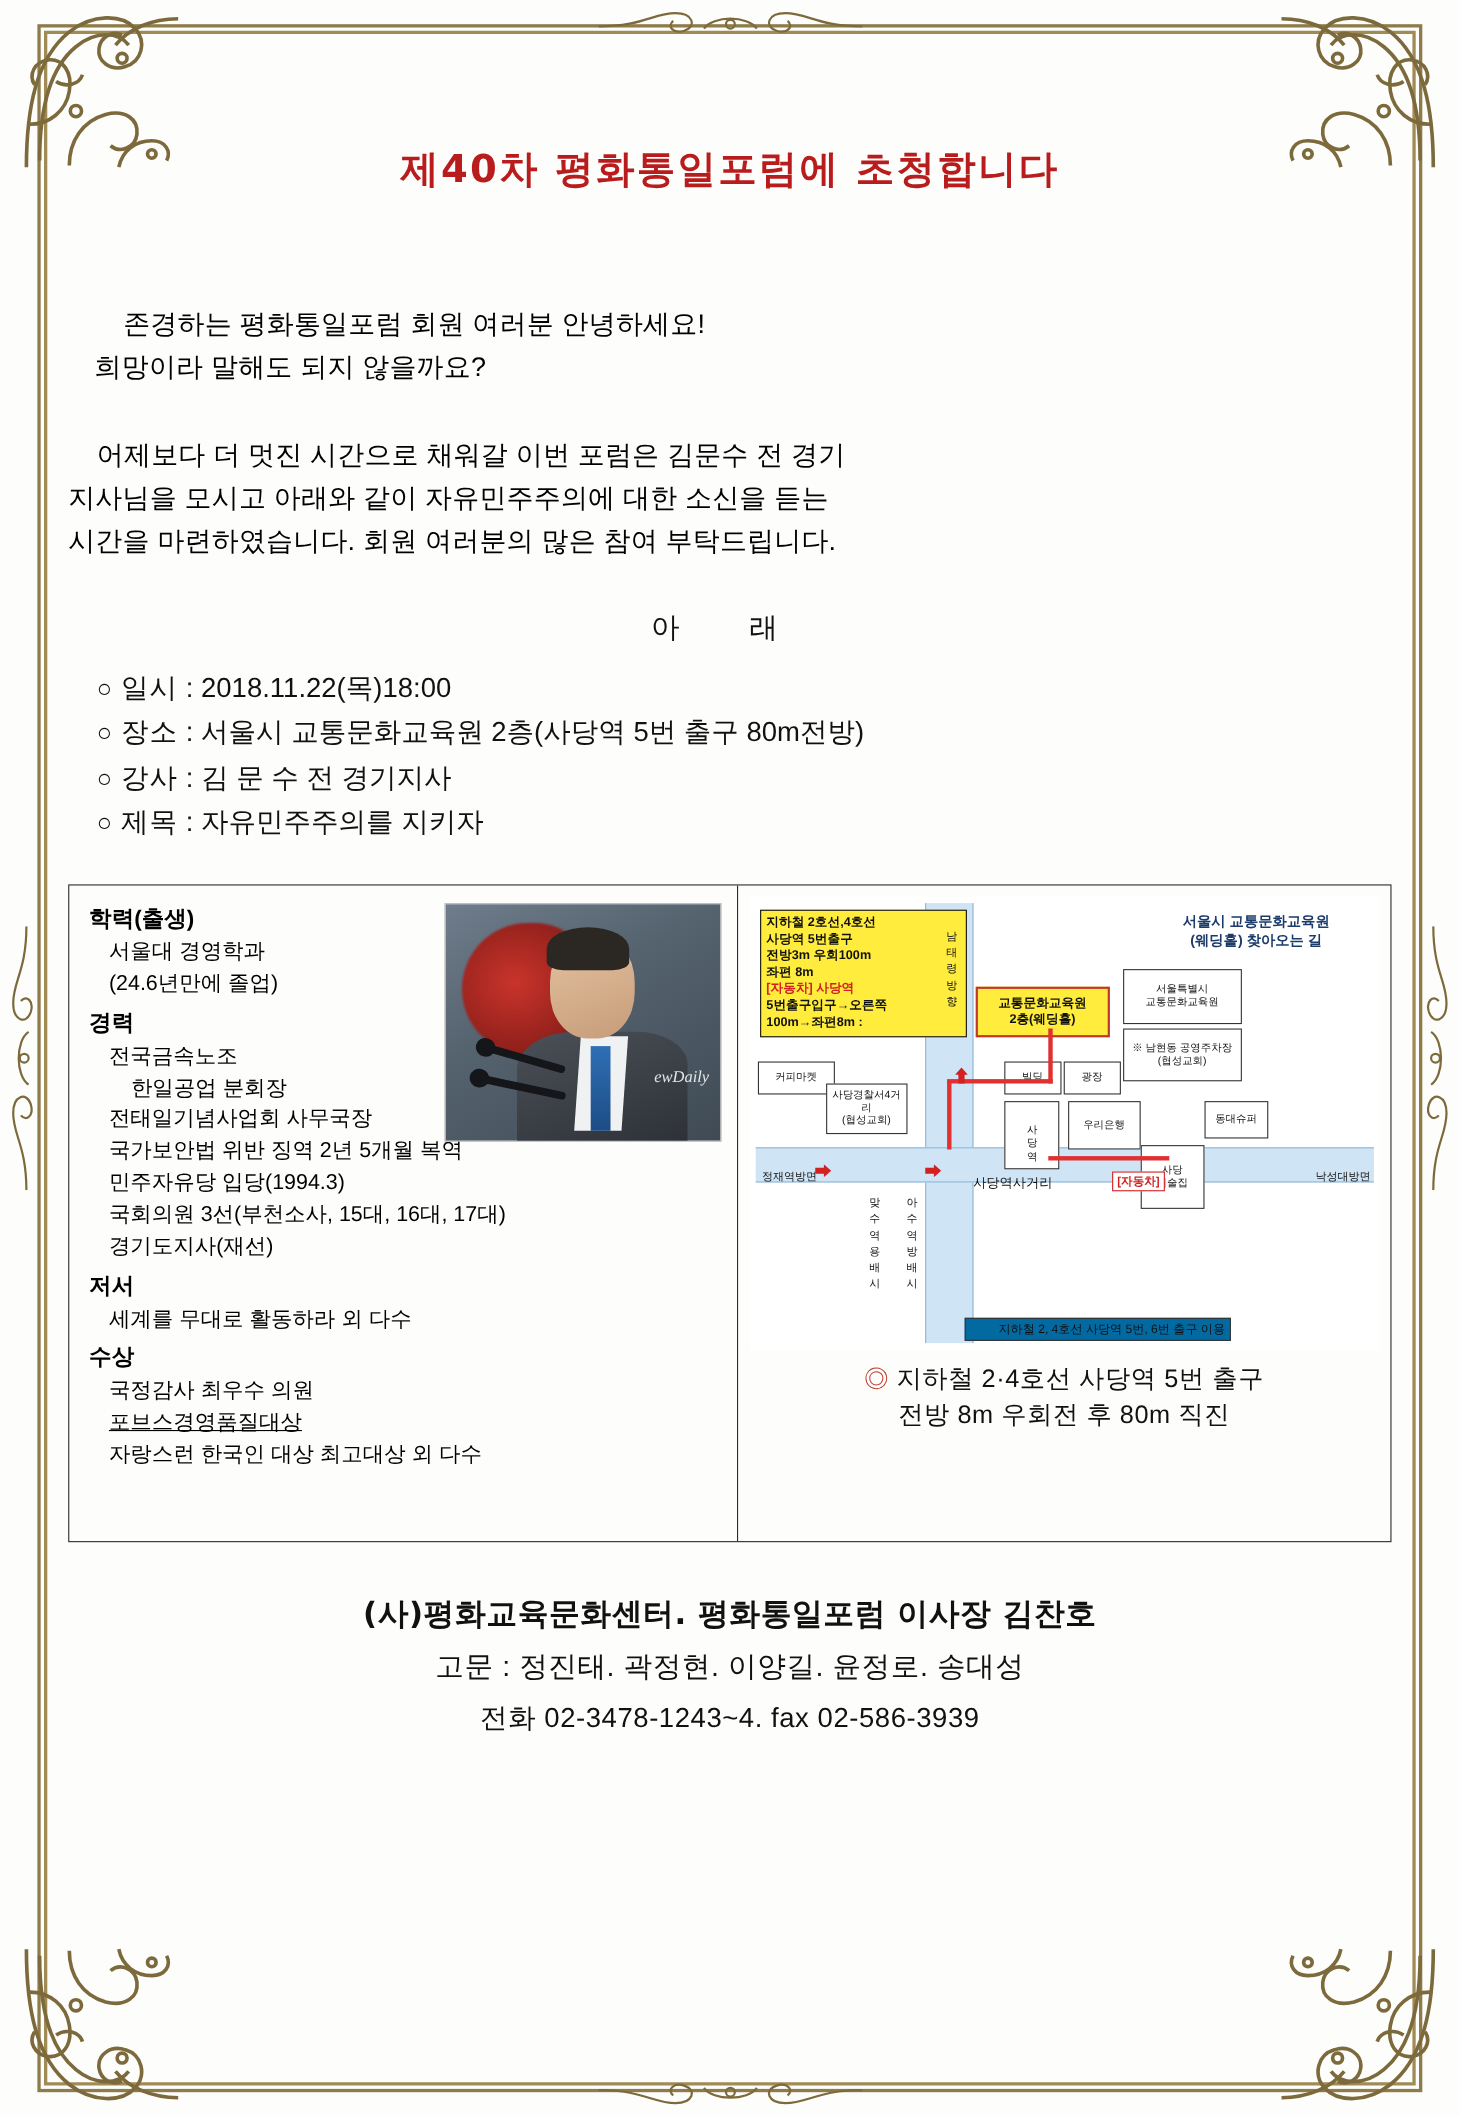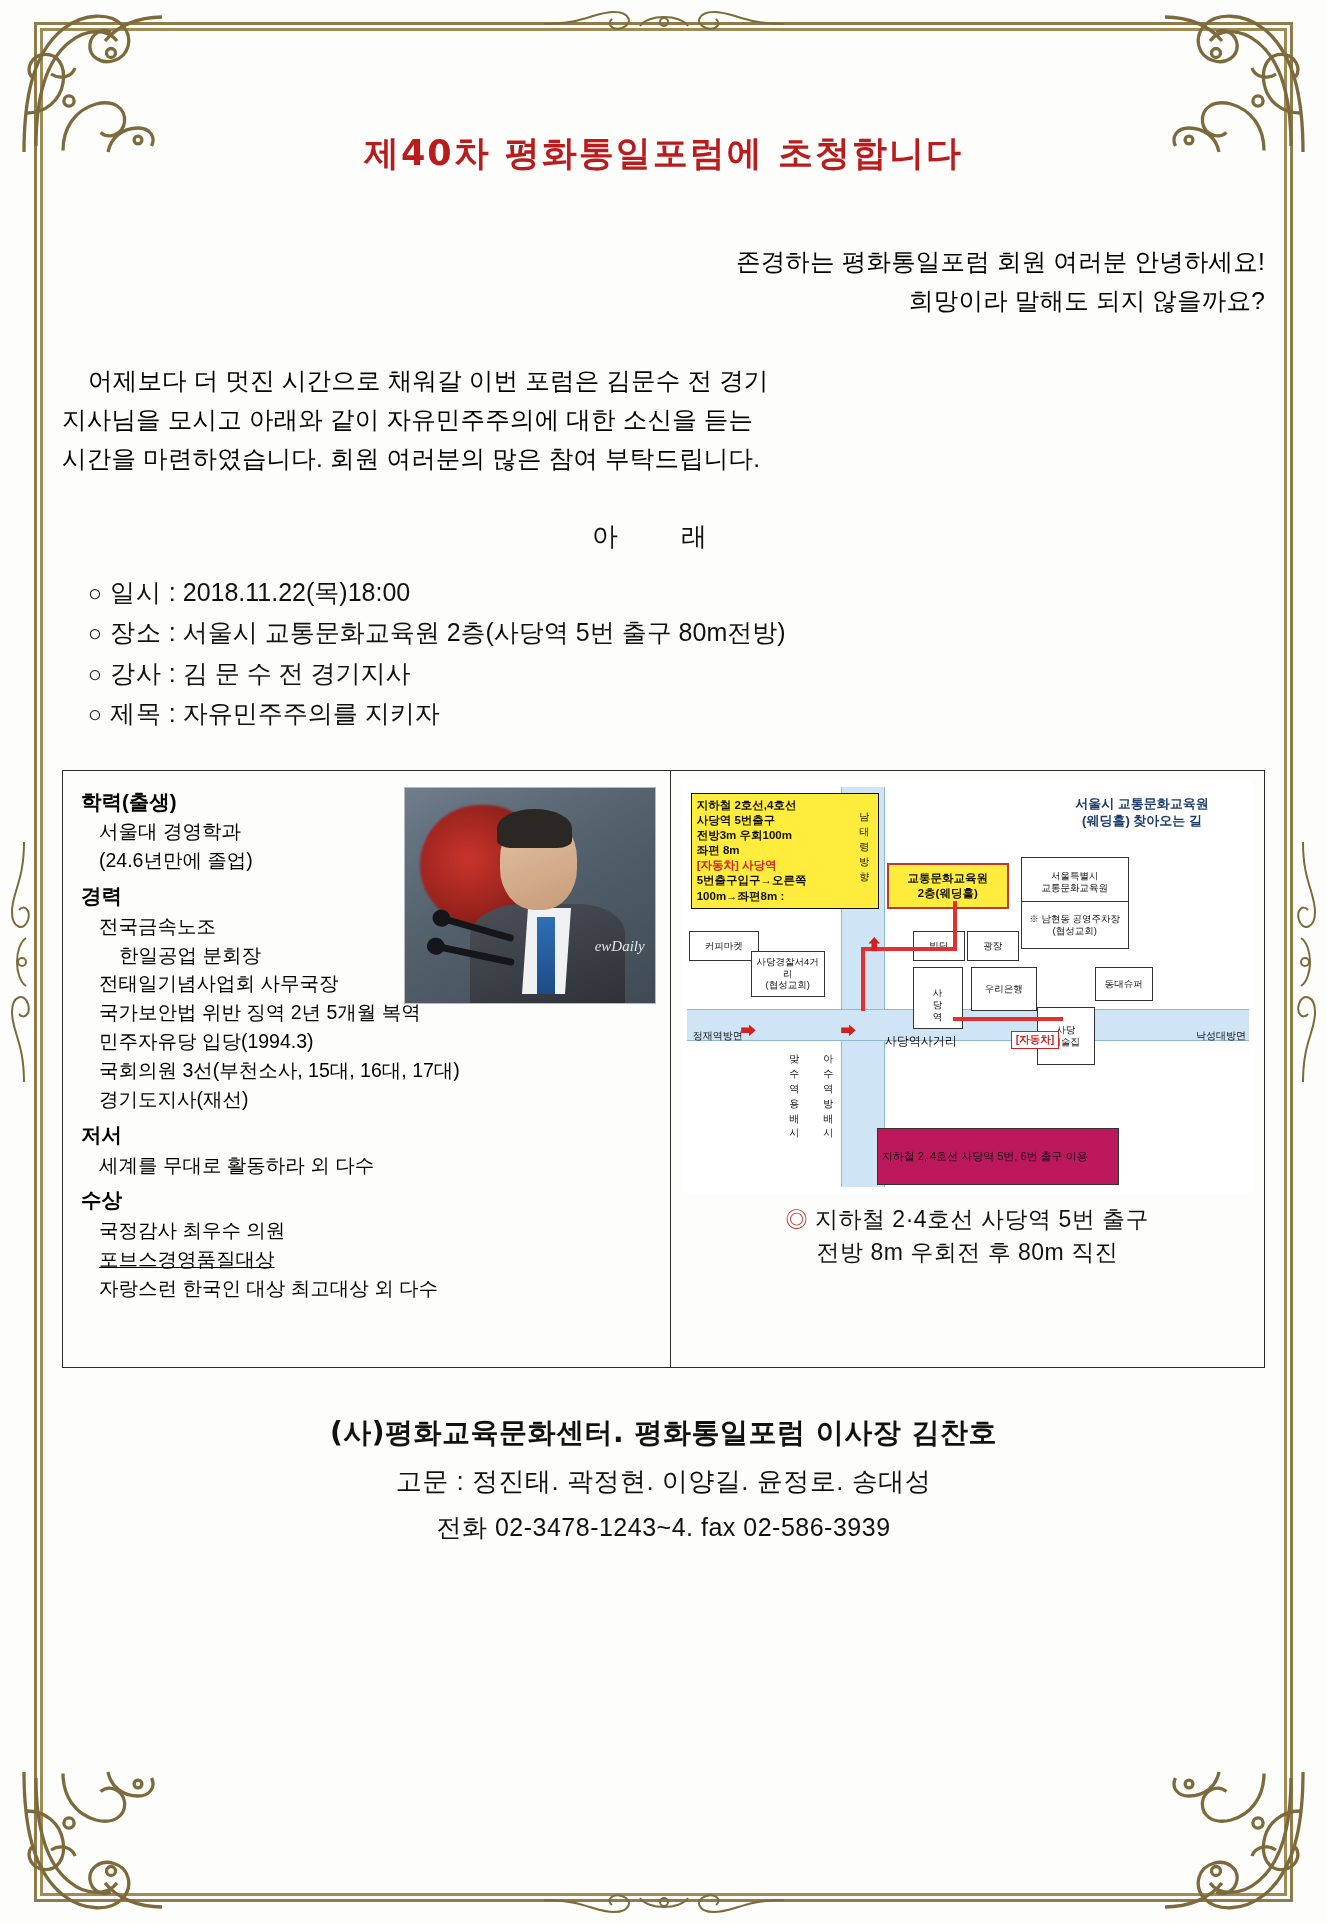--- a/index.html
+++ b/index.html
@@ -71,21 +71,21 @@
     margin-top: 72px;
     color: #b91c1c;
   }
 
   .para {
     font-size: 24.5px;
     line-height: 1.58;
     color: #000;
     letter-spacing: 0.2px;
   }
-  .para.p1 { margin-top: 66px; padding-left: 24px; text-align: right; }
+  .para.p1 { margin-top: 100px; padding-left: 24px; }
   .para.p2 { margin-top: 42px; }
   .para .indent { text-indent: 26px; display: block; }
 
   .arae {
     text-align: center;
     font-size: 26px;
     letter-spacing: 28px;
     margin-top: 40px;
     font-weight: 500;
   }
@@ -237,22 +237,22 @@
     display:flex; flex-direction:column; align-items:center; justify-content:center;
     line-height:1.3; text-align:center;
   }
   .map .bldg {
     position:absolute; background:#fff; border:1px solid #333;
     font-size: 9.5px; display:flex; align-items:center; justify-content:center;
     text-align:center; line-height:1.2; padding:1px;
   }
   .map .note-box {
     position:absolute; left: 196px; bottom: 8px; width: 232px;
-    border:1px solid #333; background:#be185d; font-size: 11px; padding: 20px 4px;
-    text-align:left;
+    border:1px solid #333; background:#0369a1; font-size: 11px; padding: 2px 4px;
+    text-align:right;
   }
   .map .vlabel {
     position:absolute; writing-mode: vertical-rl; font-size: 10px; letter-spacing:1px;
   }
   .map .arrow-red {
     position:absolute; color:#d32020; font-size: 15px; font-weight:bold;
   }
   .map .redline { position:absolute; background:#e03030; }
   .map .tag-car {
     position:absolute; border:1px solid #d32020; color:#d32020; background:#fff;
@@ -479,21 +479,21 @@
           <div class="title-r">
             <div>서울시 교통문화교육원</div>
             <div>(웨딩홀) 찾아오는 길</div>
           </div>
 
           <div class="edu-box">
             <span>교통문화교육원</span>
             <span>2층(웨딩홀)</span>
           </div>
 
-          <div class="bldg" style="left:340px;top:76px;width:104px;height:46px;white-space:pre-line;text-align:center;">서울특별시
+          <div class="bldg" style="left:340px;top:66px;width:104px;height:46px;white-space:pre-line;text-align:center;">서울특별시
 교통문화교육원</div>
           <div class="bldg" style="left:340px;top:120px;width:104px;height:44px;white-space:pre-line;">※ 남현동 공영주차장
 (협성교회)</div>
           <div class="bldg" style="left:8px;top:150px;width:66px;height:26px;">커피마켓</div>
           <div class="bldg" style="left:232px;top:150px;width:48px;height:26px;">빌딩</div>
           <div class="bldg" style="left:286px;top:150px;width:48px;height:26px;">광장</div>
           <div class="bldg" style="left:232px;top:186px;width:46px;height:58px;writing-mode:vertical-rl;">사 당 역</div>
           <div class="bldg" style="left:290px;top:186px;width:62px;height:40px;">우리은행</div>
           <div class="bldg" style="left:356px;top:186px;width:54px;height:54px;white-space:pre-line;margin-top:40px;">사당
 더술집</div>

